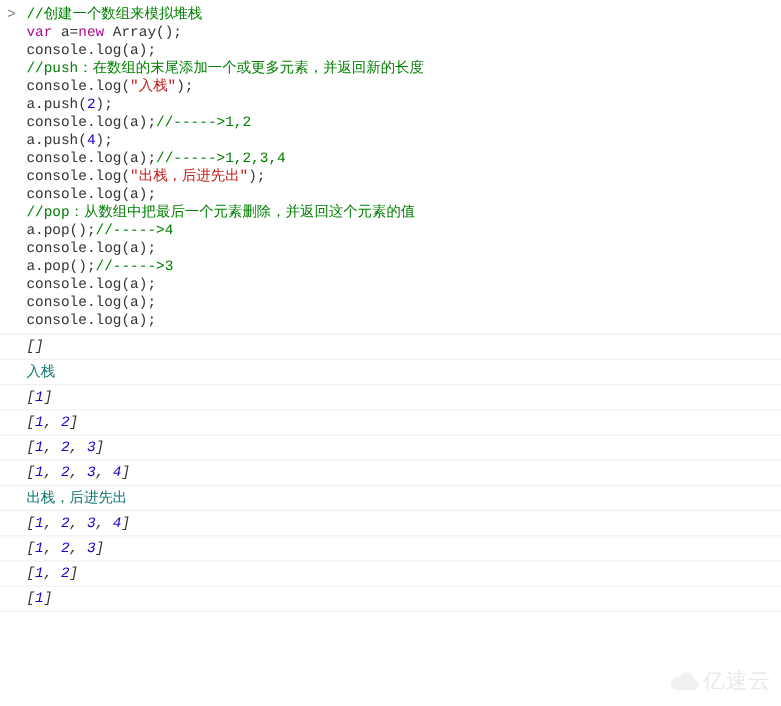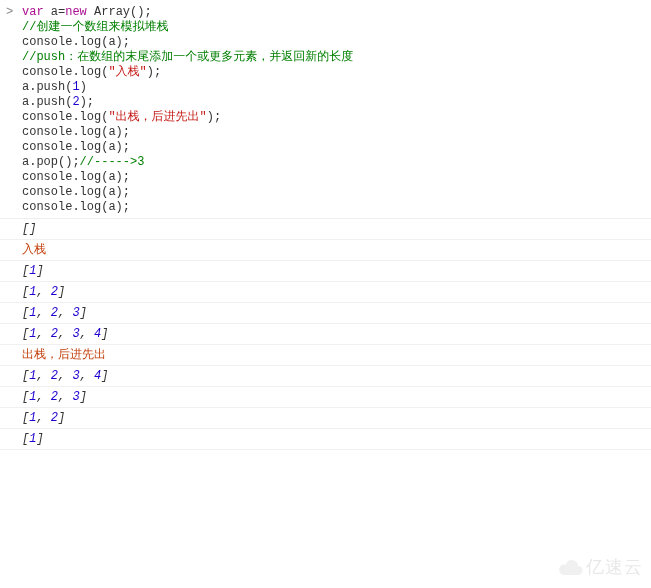--- a/index.html
+++ b/index.html
@@ -35,49 +35,53 @@
   .c-str { color: #c41a16; }
 
   .output-line {
     padding: 2px 0 2px 22px;
     border-bottom: 1px solid #f0f0f0;
     white-space: pre;
     height: 16px;
   }
   .out-bracket { color: #333; font-style: italic; }
   .out-num { color: #1c00cf; font-style: italic; }
-  .out-text { color: #c2410c; }
+  .out-text { color: #0f766e; }
 
   .watermark {
     position: fixed;
     right: 8px;
     bottom: 8px;
     opacity: 0.15;
     font-size: 18px;
     font-family: sans-serif;
     color: #666;
     pointer-events: none;
     letter-spacing: 1px;
   }
   .watermark svg { vertical-align: middle; margin-right: 2px; }
 </style>
 </head>
 <body>
 
 <div class="code-block">
   <span class="prompt">&gt;</span>
+  <div class="code-line"><span class="c-comment">//创建一个数组来模拟堆栈</span></div>
   <div class="code-line"><span class="c-keyword">var</span><span> a=</span><span class="c-new">new</span><span> Array();</span></div>
-  <div class="code-line"><span class="c-comment">//创建一个数组来模拟堆栈</span></div>
   <div class="code-line"><span>console.log(a);</span></div>
   <div class="code-line"><span class="c-comment">//push</span><span class="c-comment">：在数组的末尾添加一个或更多元素，并返回新的长度</span></div>
   <div class="code-line"><span>console.log(</span><span class="c-str">"入栈"</span><span>);</span></div>
-  <div class="code-line"><span>a.push(</span><span class="c-num">1</span><span>)</span></div>
   <div class="code-line"><span>a.push(</span><span class="c-num">2</span><span>);</span></div>
+  <div class="code-line"><span>console.log(a);</span><span class="c-comment">//-----&gt;1,2</span></div>
+  <div class="code-line"><span>a.push(</span><span class="c-num">4</span><span>);</span></div>
+  <div class="code-line"><span>console.log(a);</span><span class="c-comment">//-----&gt;1,2,3,4</span></div>
   <div class="code-line"><span>console.log(</span><span class="c-str">"出栈，后进先出"</span><span>);</span></div>
   <div class="code-line"><span>console.log(a);</span></div>
+  <div class="code-line"><span class="c-comment">//pop</span><span class="c-comment">：从数组中把最后一个元素删除，并返回这个元素的值</span></div>
+  <div class="code-line"><span>a.pop();</span><span class="c-comment">//-----&gt;4</span></div>
   <div class="code-line"><span>console.log(a);</span></div>
   <div class="code-line"><span>a.pop();</span><span class="c-comment">//-----&gt;3</span></div>
   <div class="code-line"><span>console.log(a);</span></div>
   <div class="code-line"><span>console.log(a);</span></div>
   <div class="code-line"><span>console.log(a);</span></div>
 </div>
 
 <div class="output-line"><span class="out-bracket">[</span><span class="out-bracket">]</span></div>
 <div class="output-line"><span class="out-text">入栈</span></div>
 <div class="output-line"><span class="out-bracket">[</span><span class="out-num">1</span><span class="out-bracket">]</span></div>

